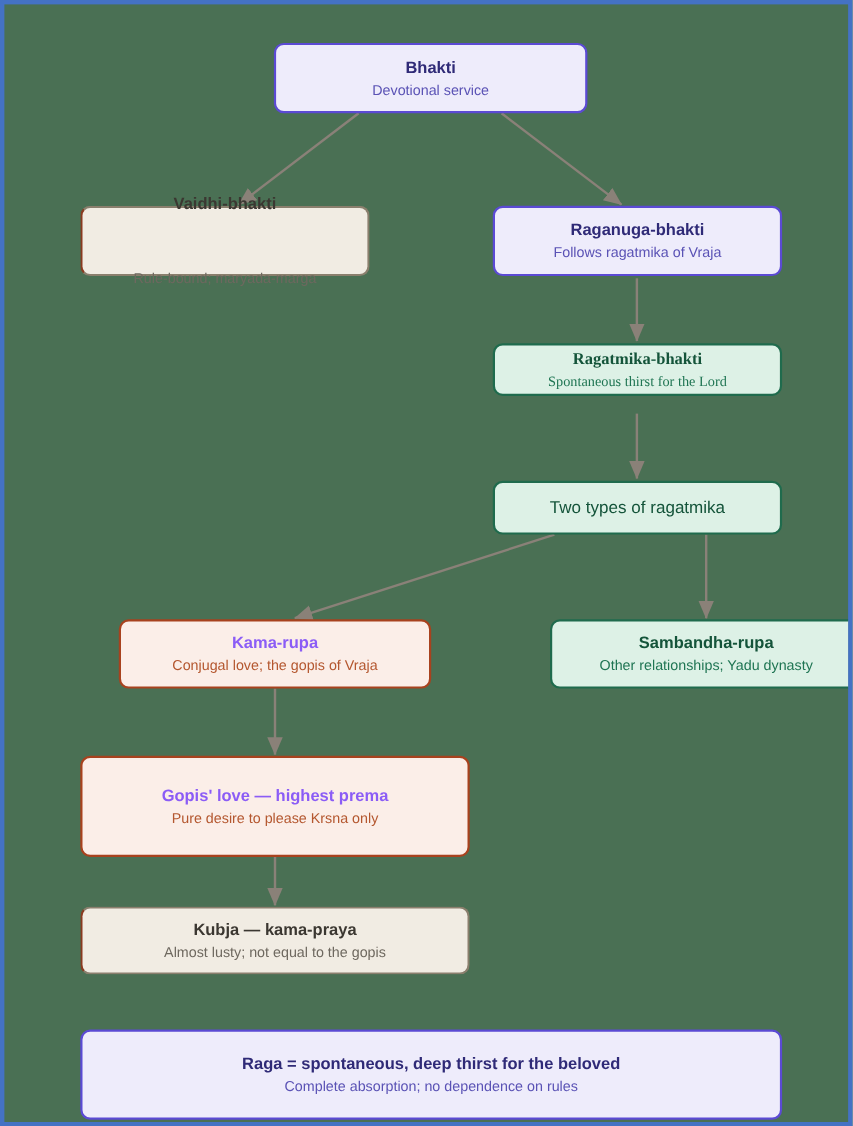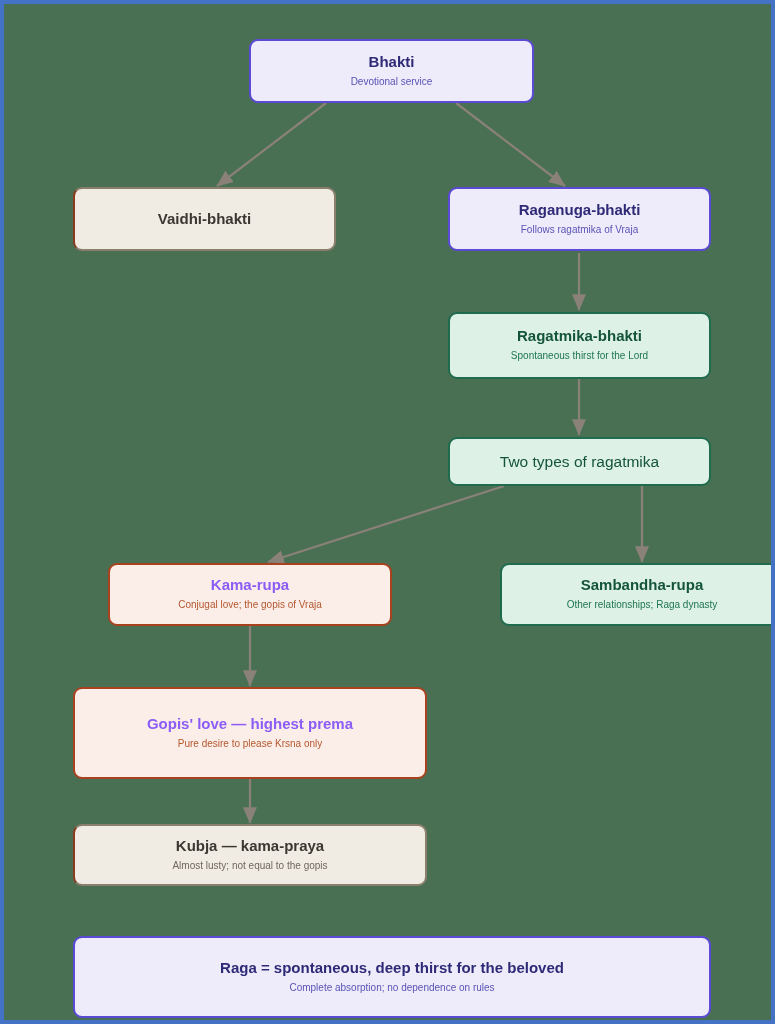--- a/index.html
+++ b/index.html
@@ -46,21 +46,21 @@
   }
 
   .node .title {
     font-weight: bold;
     font-size: 15px;
     line-height: 20px;
     white-space: nowrap;
   }
   .node .sub {
     font-weight: normal;
-    font-size: 10px;
+    font-size: 13px;
     line-height: 19px;
     white-space: nowrap;
   }
 
   
   .nd-purple {
     background: #eeecfb;
     border: 2px solid #5b4ad4;
   }
   .nd-purple .title { color: #2f2a77; }
@@ -127,44 +127,45 @@
     </g>
   </svg>
 
   <div class="node nd-purple" style="left:245px; top:35px; width:285px; height:64px;">
     <div class="title">Bhakti</div>
     <div class="sub">Devotional service</div>
   </div>
 
   <div class="node nd-beige" style="left:69px; top:183px; width:263px; height:64px;gap:47px;">
     <div class="title">Vaidhi-bhakti</div>
+    <div class="sub">Rule-bound; maryada-marga</div>
   </div>
 
   <div class="node nd-purple" style="left:444px; top:183px; width:263px; height:64px;">
     <div class="title">Raganuga-bhakti</div>
     <div class="sub">Follows ragatmika of Vraja</div>
   </div>
 
-  <div class="node nd-green" style="left:444px; top:308px; width:263px; height:67px;">
+  <div class="node nd-green" style="left:444px; top:308px; width:263px; height:48px;font-family:Liberation Serif, serif;">
     <div class="title">Ragatmika-bhakti</div>
     <div class="sub">Spontaneous thirst for the Lord</div>
   </div>
 
   <div class="node nd-green plain" style="left:444px; top:433px; width:263px; height:49px;">
     <div class="title">Two types of ragatmika</div>
   </div>
 
   <div class="node nd-peach" style="left:104px; top:559px; width:284px; height:63px;">
     <div class="title">Kama-rupa</div>
     <div class="sub">Conjugal love; the gopis of Vraja</div>
   </div>
 
   <div class="node nd-green nd-sambandha" style="left:496px; top:559px; width:284px; height:63px;">
     <div class="title">Sambandha-rupa</div>
-    <div class="sub">Other relationships; Raga dynasty</div>
+    <div class="sub">Other relationships; Yadu dynasty</div>
   </div>
 
   <div class="node nd-peach" style="left:69px; top:683px; width:354px; height:92px;">
     <div class="title">Gopis' love — highest prema</div>
     <div class="sub">Pure desire to please Krsna only</div>
   </div>
 
   <div class="node nd-beige" style="left:69px; top:820px; width:354px; height:62px;">
     <div class="title">Kubja — kama-praya</div>
     <div class="sub">Almost lusty; not equal to the gopis</div>

